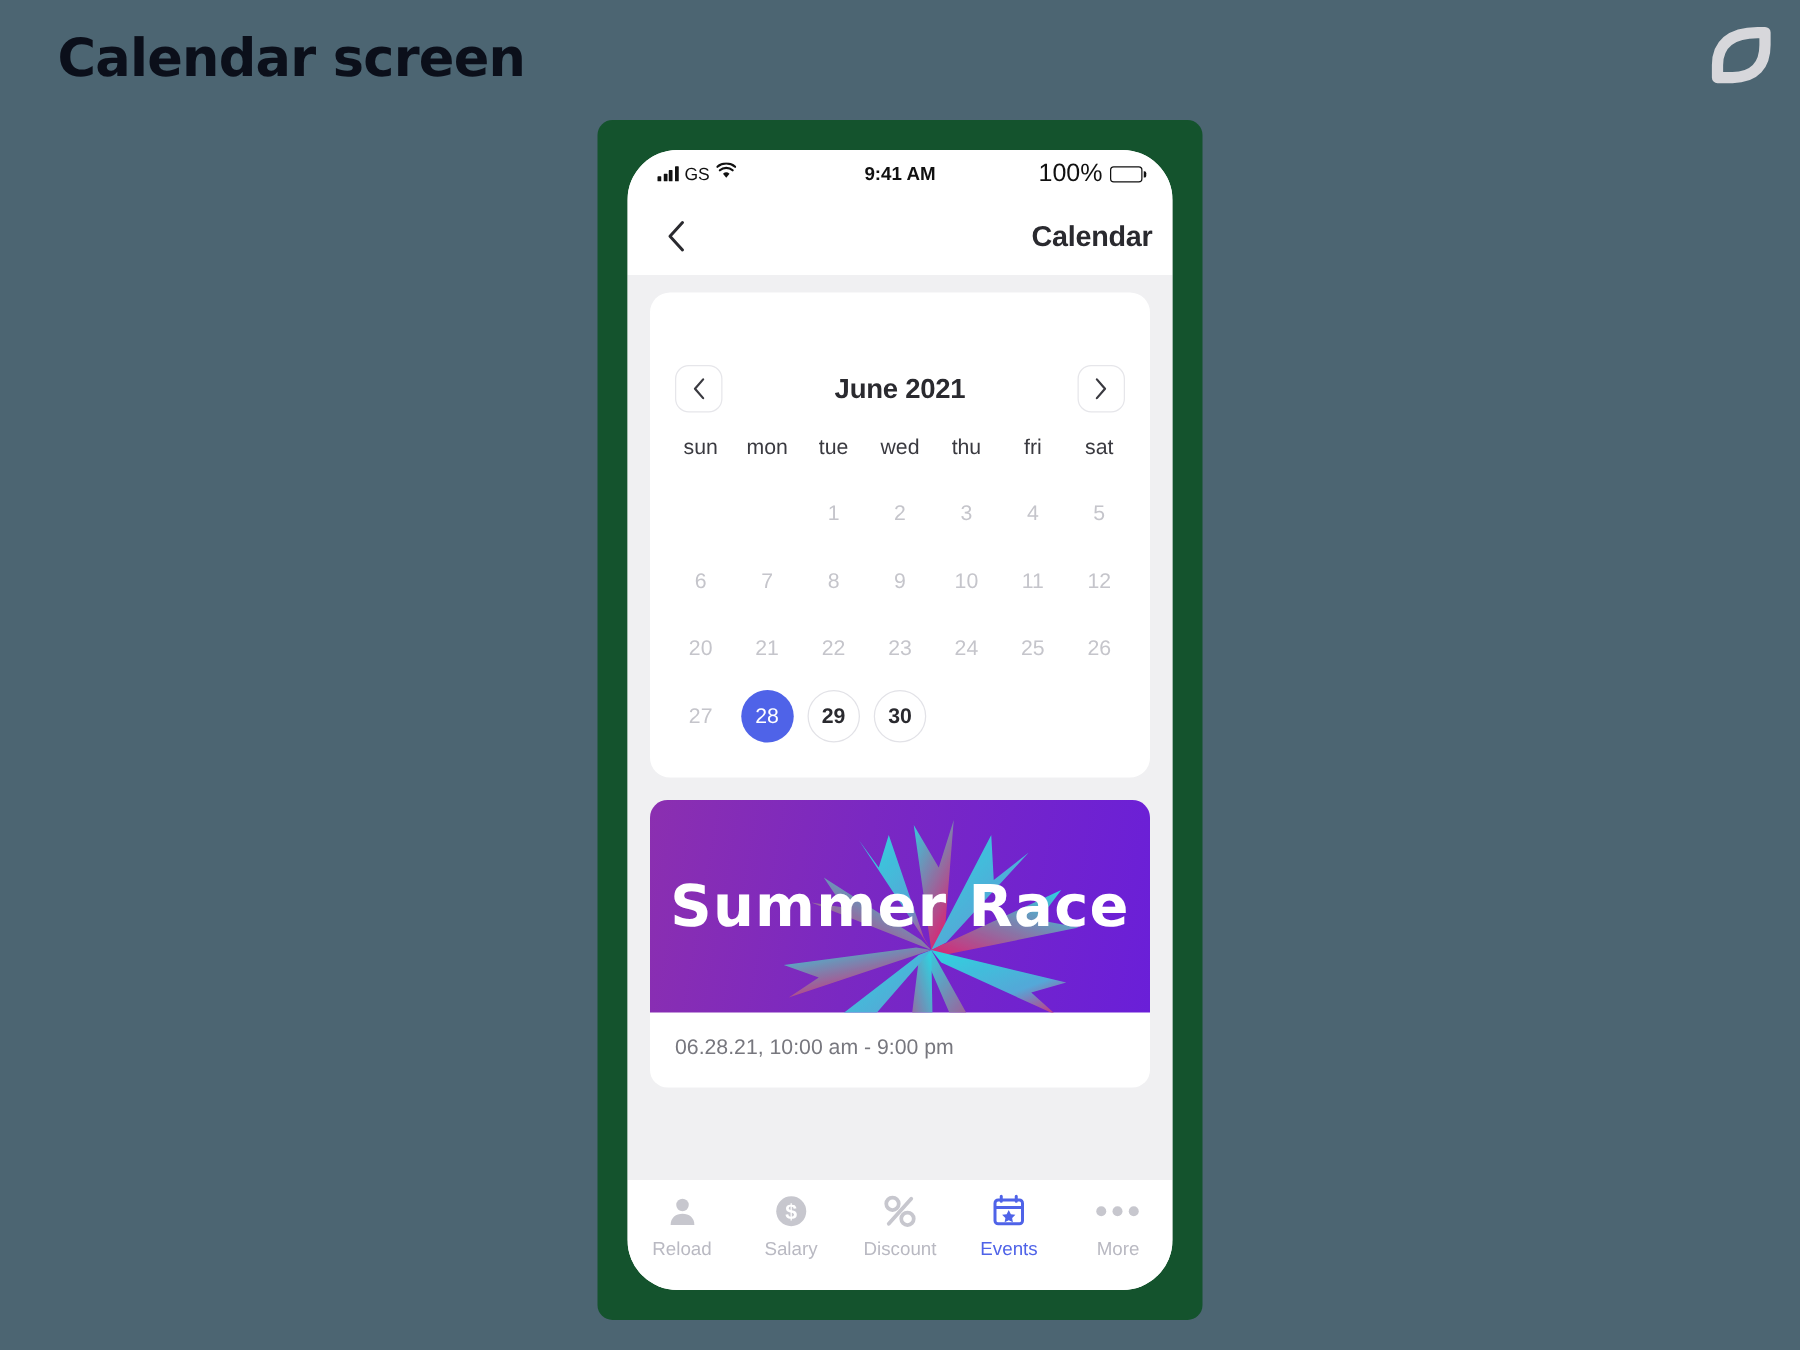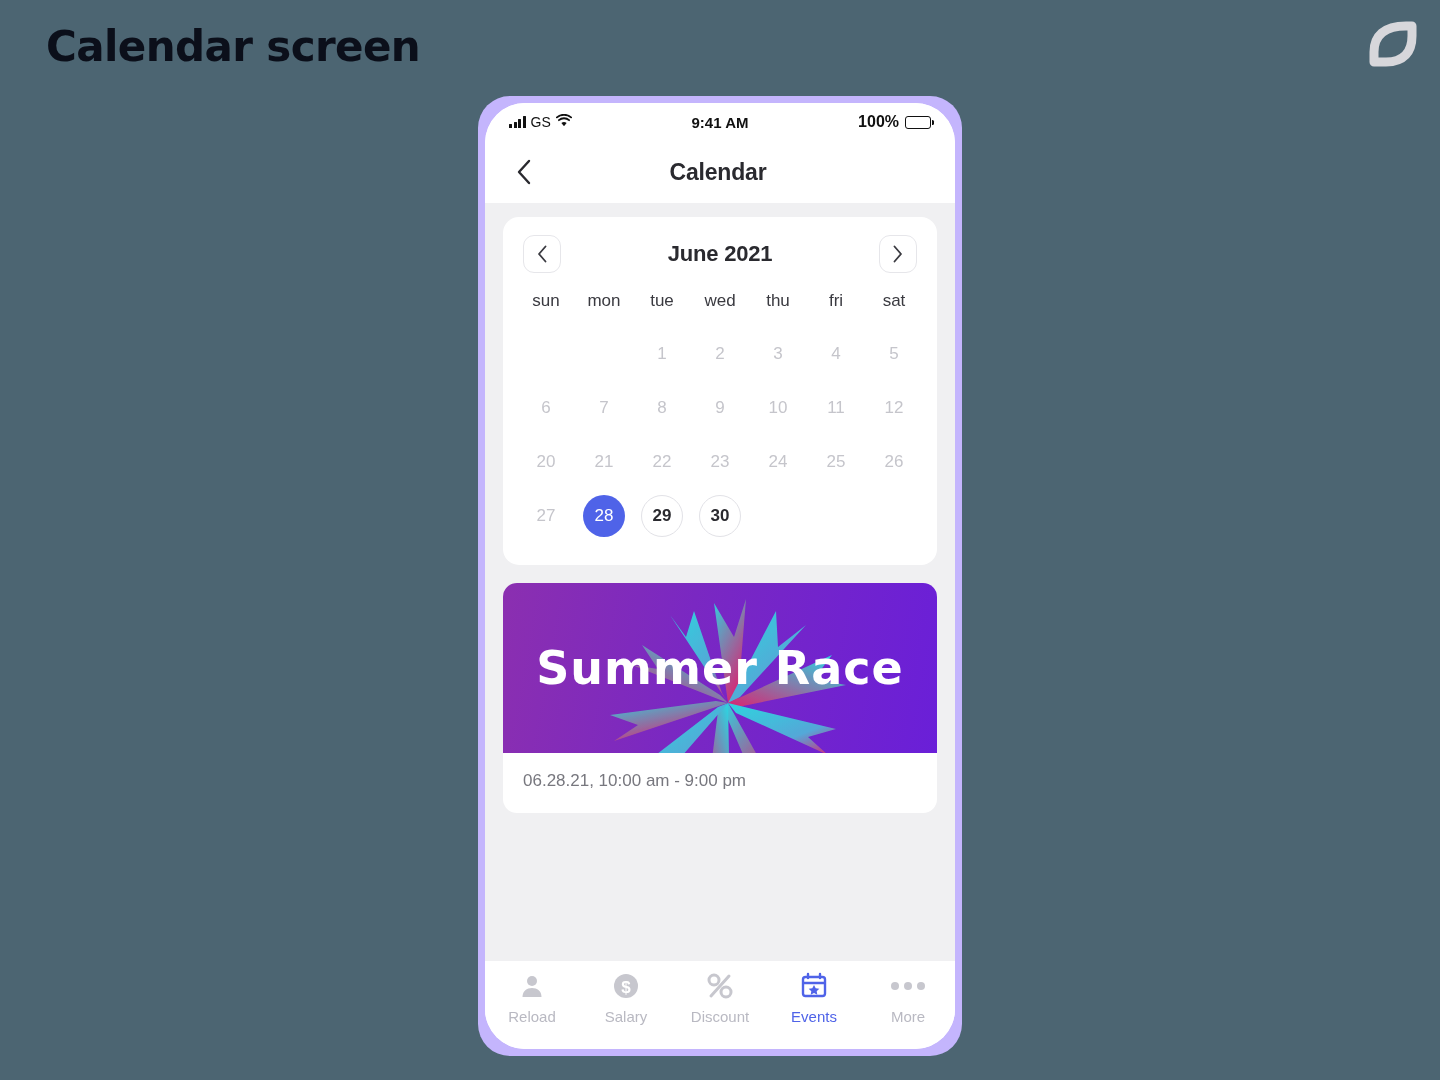--- a/index.html
+++ b/index.html
@@ -33,23 +33,23 @@
     height: 52px;
   }
 
   
   .phone {
     position: absolute;
     left: 478px;
     top: 96px;
     width: 484px;
     height: 960px;
-    background: #c4b5fd;
-    border-radius: 32px;
-    padding: 7px;
+    background: #14532d;
+    border-radius: 12px;
+    padding: 24px;
   }
   .phone-screen {
     width: 100%;
     height: 100%;
     background: #ffffff;
     border-radius: 40px;
     overflow: hidden;
     display: flex;
     flex-direction: column;
   }
@@ -81,21 +81,21 @@
     color: #111;
   }
   .status-right {
     margin-left: auto;
     display: flex;
     align-items: center;
     gap: 6px;
     position: relative;
     z-index: 2;
   }
-  .battery-pct { font-size: 16px; font-weight: 700; color: #111; }
+  .battery-pct { font-size: 20px; font-weight: 400; color: #111; }
   .battery-icon {
     width: 26px; height: 13px;
     border: 1.5px solid #111;
     border-radius: 3px;
     padding: 1.5px;
     position: relative;
   }
   .battery-icon::after {
     content: "";
     position: absolute;
@@ -118,22 +118,22 @@
   }
   .back-btn {
     width: 30px; height: 30px;
     display: flex; align-items: center; justify-content: center;
     cursor: pointer;
     position: relative;
     z-index: 2;
   }
   .nav-title {
     position: absolute;
-    left: 0; right: 4px;
-    text-align: center;
+    left: 0; right: 16px;
+    text-align: right;
     font-size: 23px;
     font-weight: bold;
     color: #2a2a2f;
     letter-spacing: -0.2px;
   }
 
   
   .content {
     flex: 1 1 auto;
     background: #f0f0f2;
@@ -146,20 +146,21 @@
     background: #fff;
     border-radius: 16px;
     padding: 18px 14px 20px 14px;
   }
   .cal-head {
     display: flex;
     align-items: center;
     justify-content: space-between;
     padding: 0 6px 0 6px;
     margin-bottom: 18px;
+    margin-top: 40px;
   }
   .cal-arrow {
     width: 38px; height: 38px;
     border: 1px solid #e6e6ea;
     border-radius: 11px;
     display: flex;
     align-items: center;
     justify-content: center;
     cursor: pointer;
     background: #fff;

